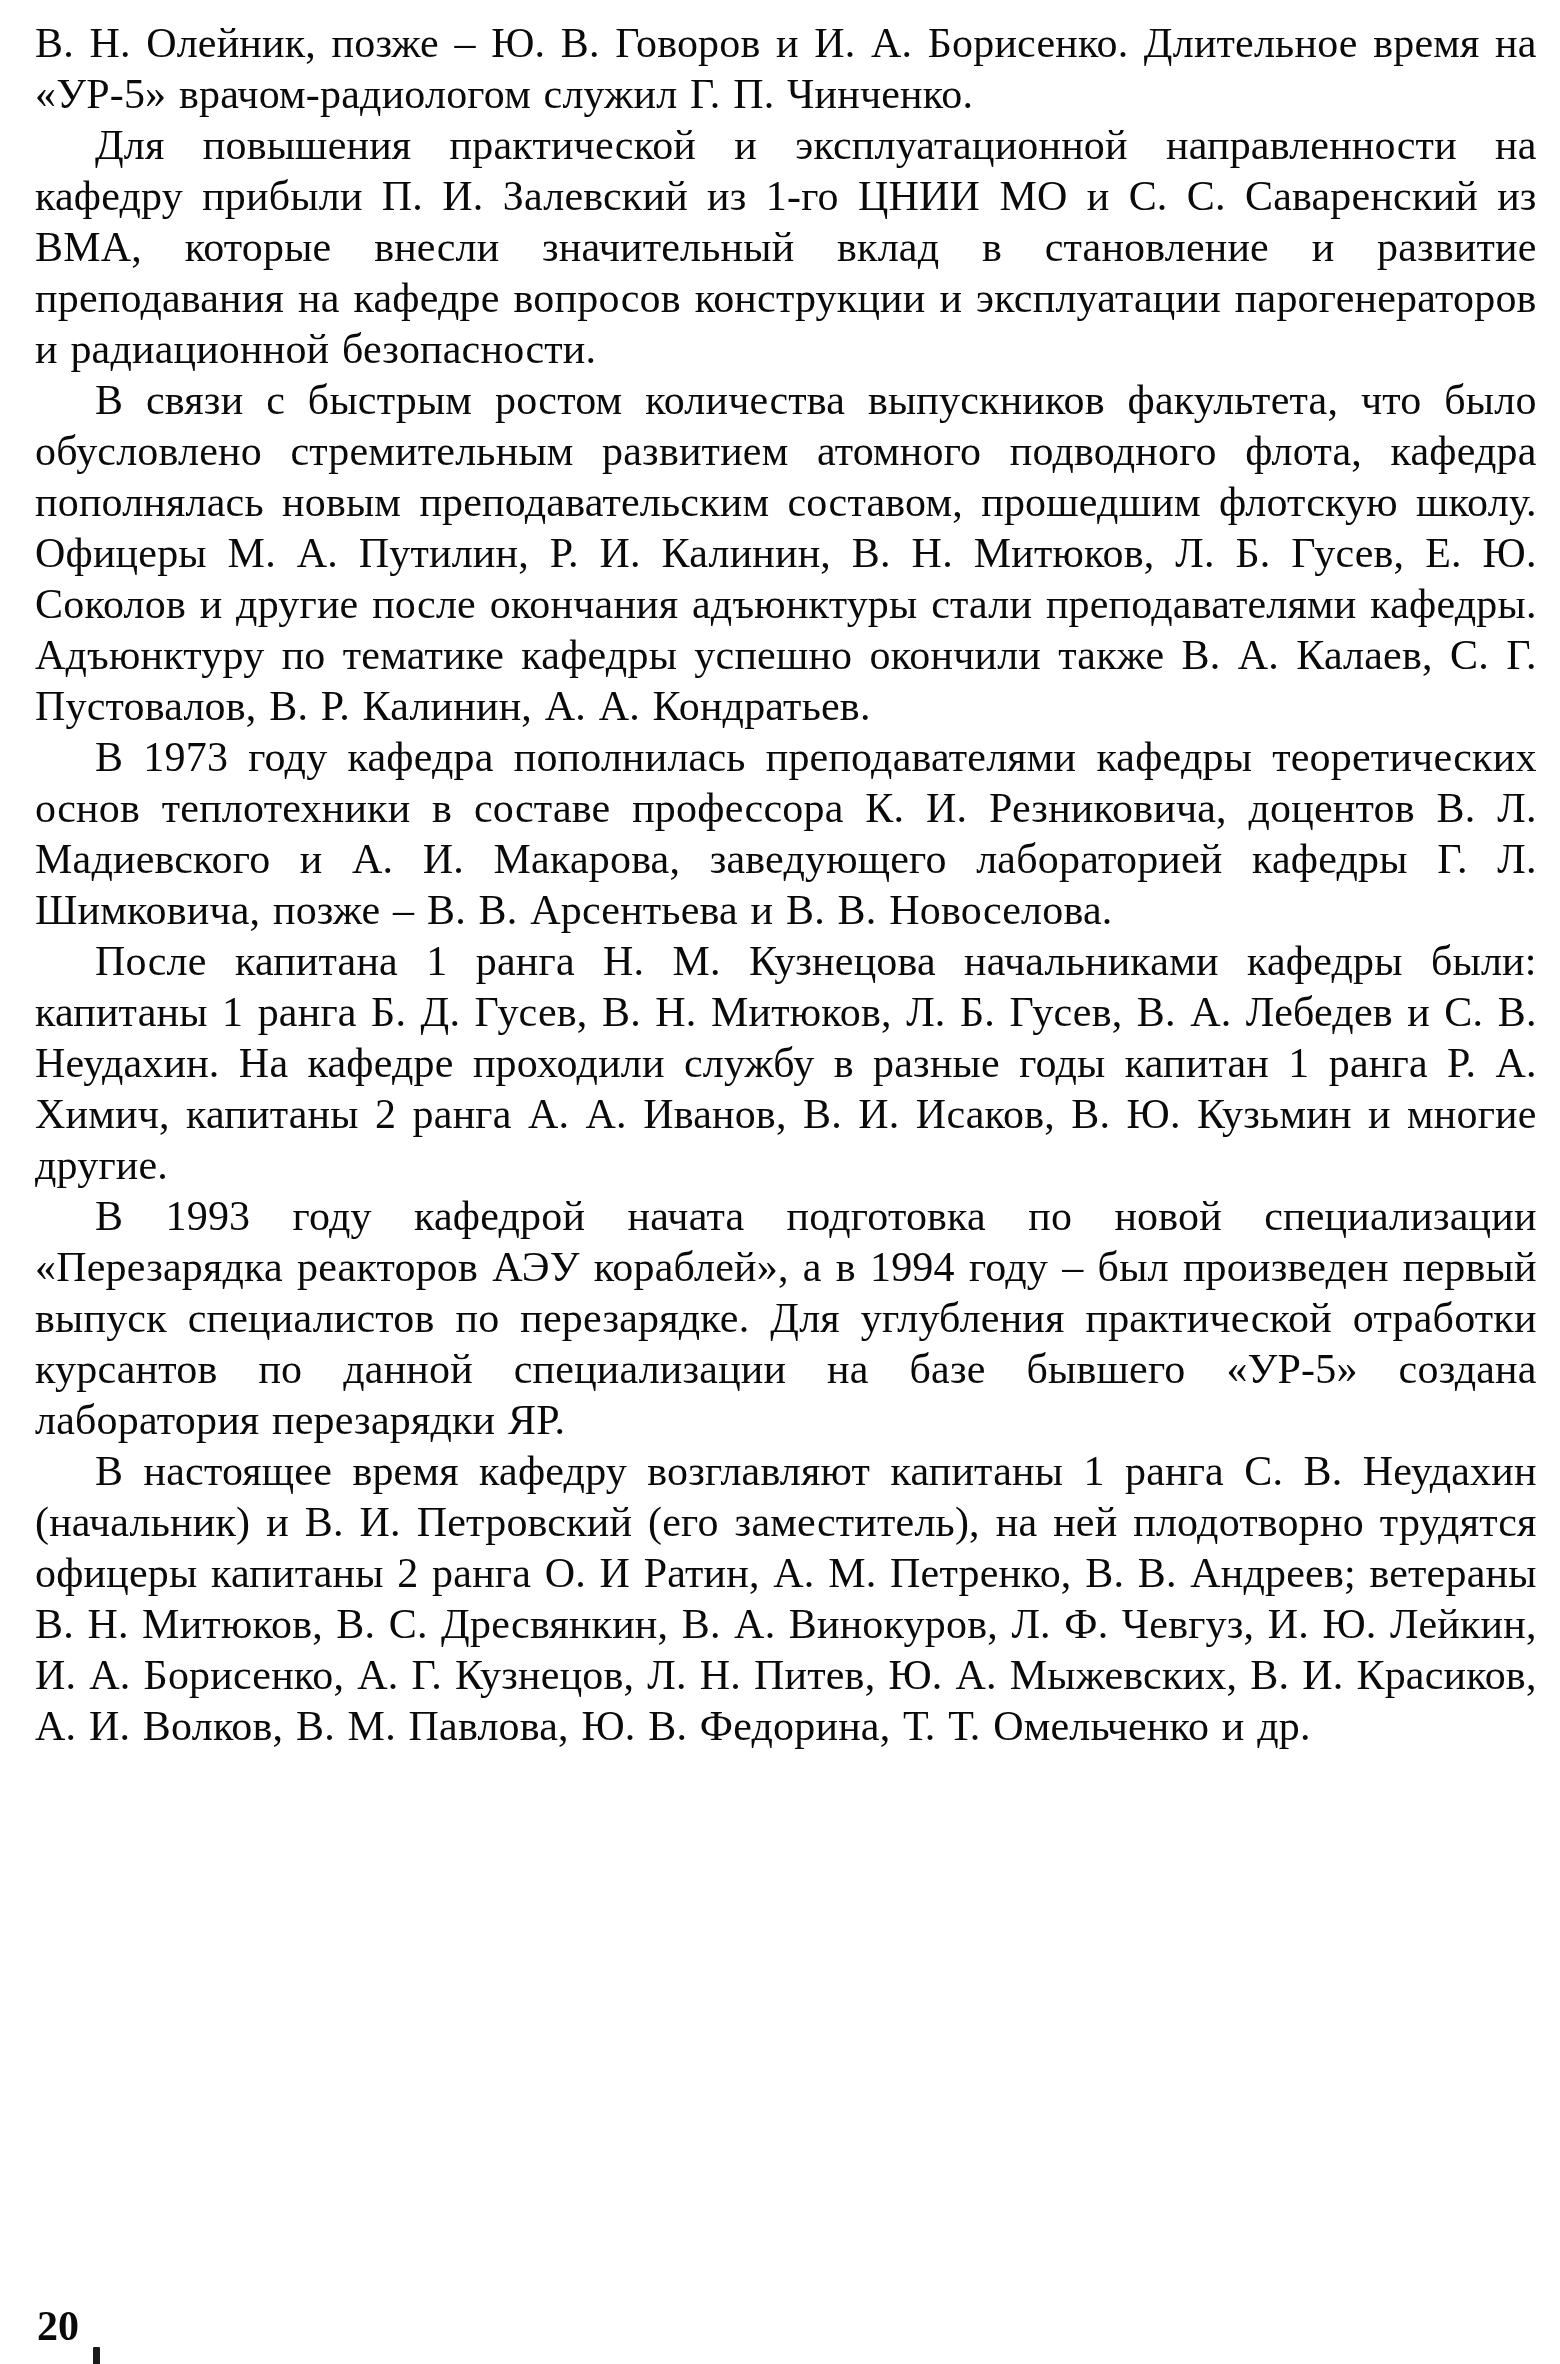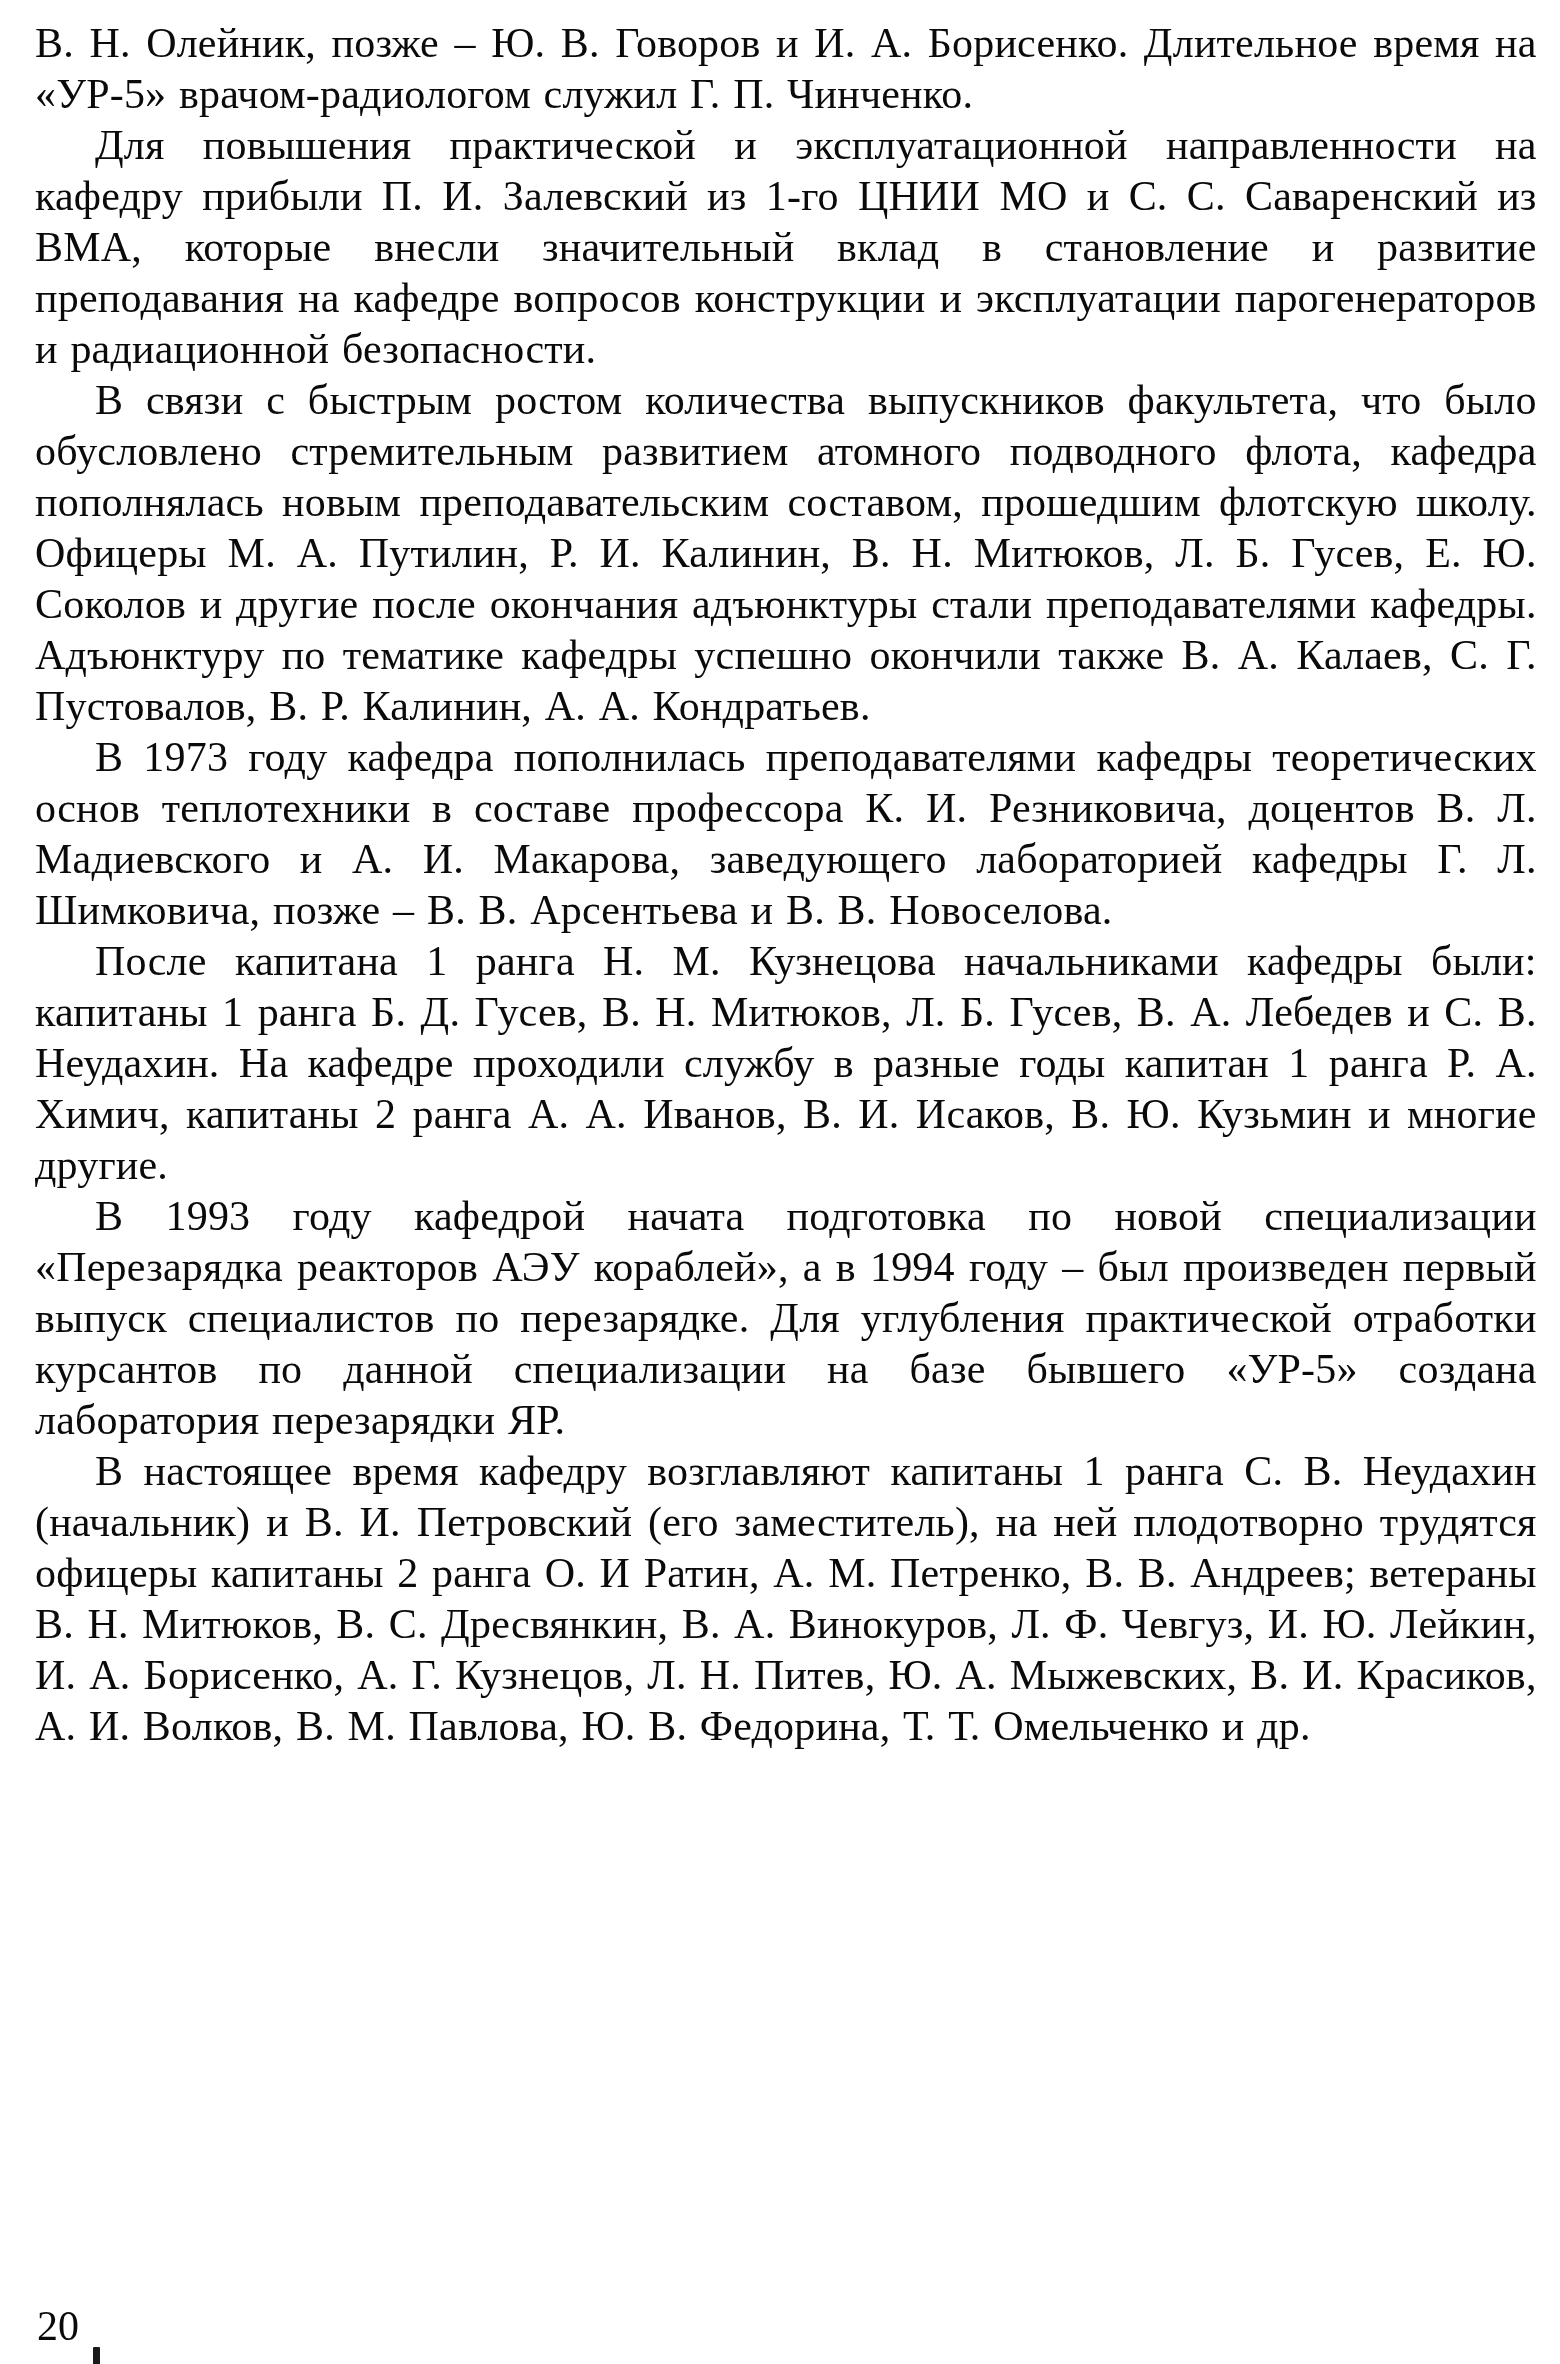--- a/index.html
+++ b/index.html
@@ -33,20 +33,21 @@
   .para.indent {
     text-indent: 60px;
   }
   .page-number {
     position: absolute;
     left: 37px;
     bottom: 17.6px;
     font-size: 42px;
     line-height: 1;
     color: #0a0a0a;
+    font-weight: bold;
   }
   .scan-artifact {
     position: absolute;
     left: 93px;
     bottom: 0;
     width: 6.8px;
     height: 17.6px;
     background: #1a1a1a;
     border-radius: 1px;
   }

